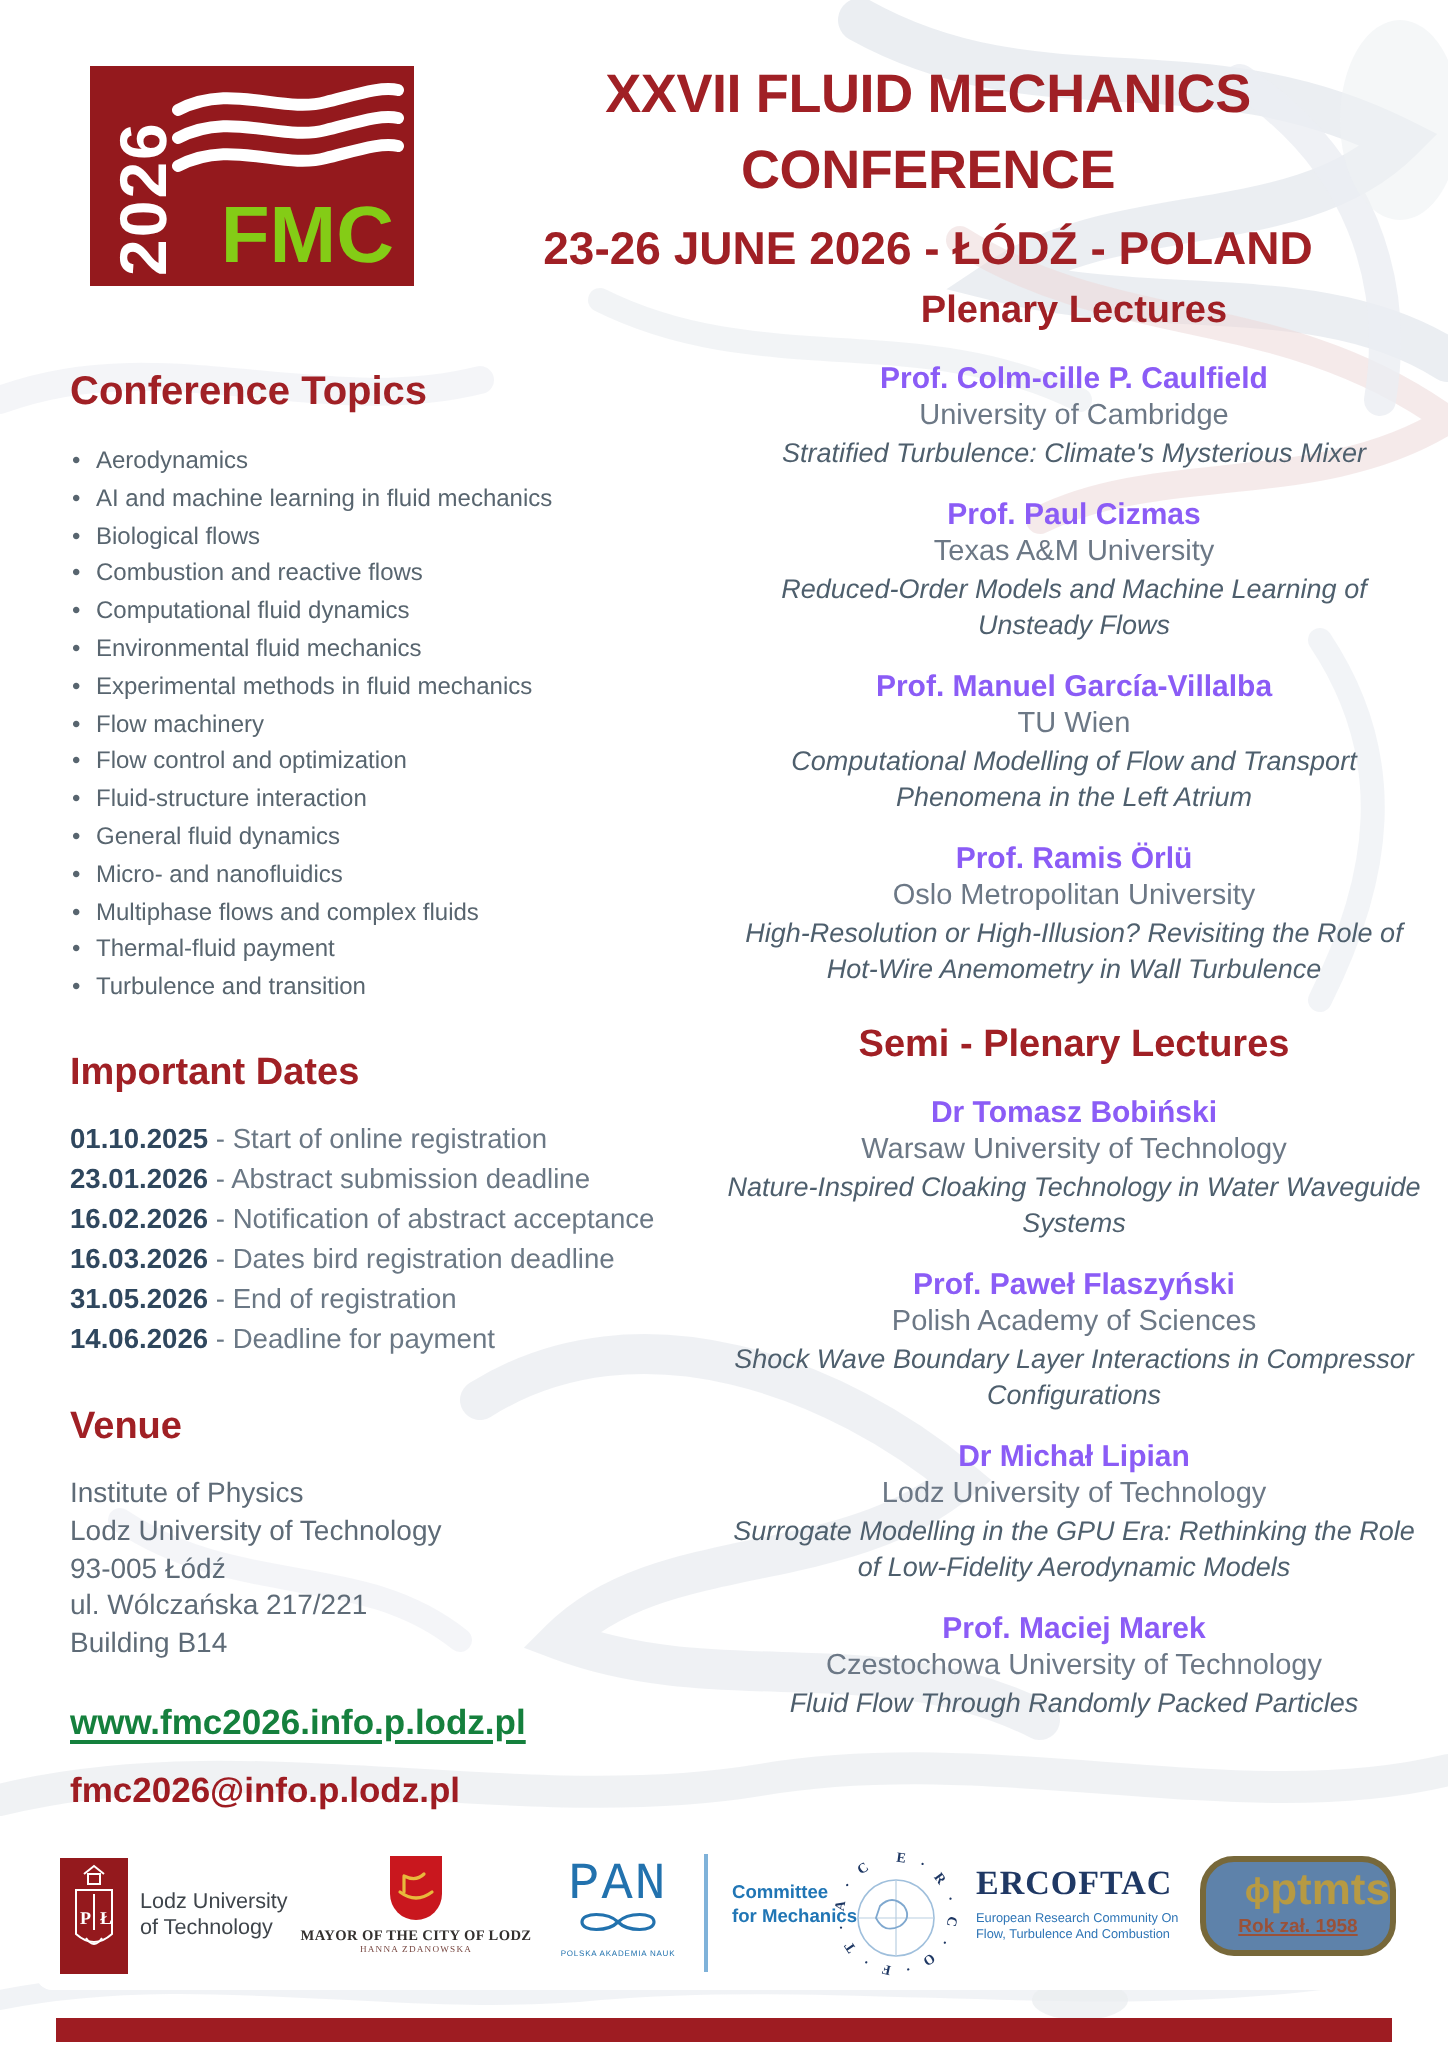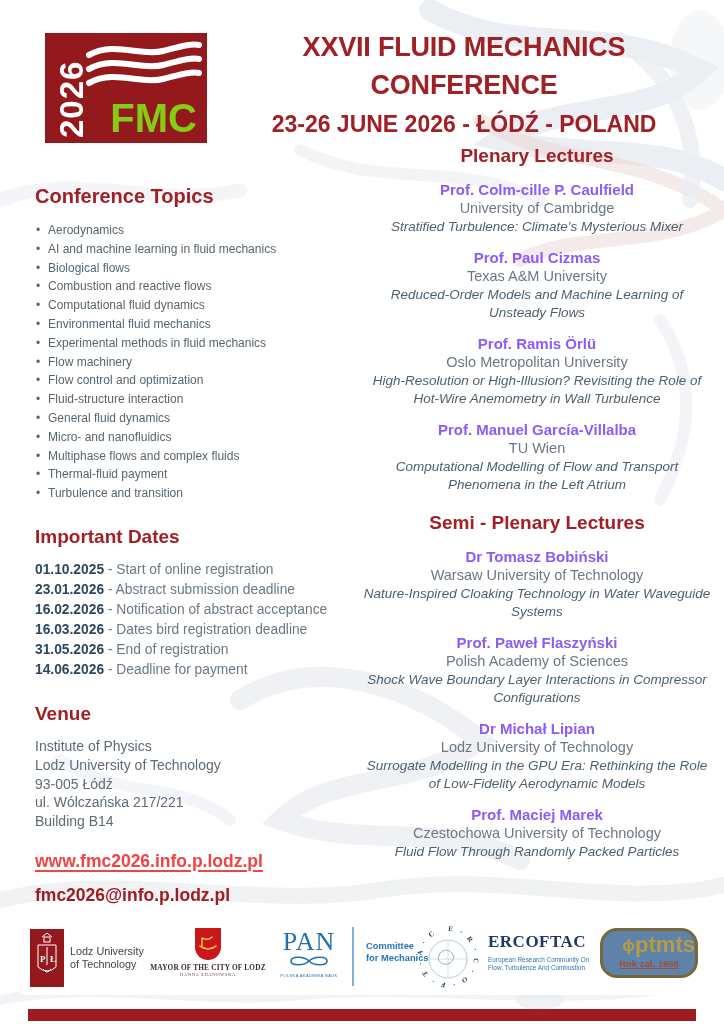--- a/index.html
+++ b/index.html
@@ -32,21 +32,21 @@
   .left-col .section-h.mid { font-size:19px; margin:23px 0 12px 0; }
   .topic-list { list-style:none; margin:0; padding:0; }
   .topic-list li {
     position:relative; padding-left:13px; font-size:12px; line-height:18.8px; color:#58656F;
   }
   .topic-list li::before { content:"\2022"; position:absolute; left:1px; color:#58656F; }
   .date-row { font-size:13.8px; line-height:20px; color:#6B7885; }
   .date-row .d { font-weight:bold; color:#2F475E; }
   .venue-line { font-size:14px; line-height:18.8px; color:#5E6B77; }
   .link-web {
-    display:inline-block; margin-top:20px; color:#ef4444; font-weight:bold; font-size:17.5px;
+    display:inline-block; margin-top:20px; color:#15803d; font-weight:bold; font-size:17.5px;
     text-decoration:underline; text-decoration-thickness:2px; text-underline-offset:3px; cursor:pointer;
   }
   .link-mail { display:block; margin-top:13px; color:#9E1C22; font-weight:bold; font-size:17.5px; text-decoration:none; cursor:pointer; }
 
   
   .right-col { position:absolute; left:362px; top:145px; width:350px; text-align:center; }
   .right-col .section-h { font-size:19px; margin:0 0 13px 0; }
   .right-col .section-h.semi { margin-top:18px; }
   .speaker { margin-bottom:12px; }
   .sp-name  { font-size:15px; line-height:19px; font-weight:bold; color:#8b5cf6; }
@@ -55,21 +55,21 @@
 
   
   .logo-bar { position:absolute; left:18px; top:918px; width:688px; height:77px; background:#fff; border-radius:8px; }
   .lodz-box { position:absolute; left:12px; top:11px; width:34px; height:58px; background:#94191D; }
   .lodz-text { position:absolute; left:52px; top:27px; width:84px; font-size:10.8px; line-height:12.5px; color:#3F454B; }
   .mayor-group { position:absolute; left:128px; top:10px; width:124px; text-align:center; }
   .mayor-shield { width:26px; height:32px; margin:0 auto; background:#C9171E; border-radius:0 0 13px 13px; position:relative; }
   .mayor-l1 { margin-top:3px; font-family:"Liberation Serif", serif; font-weight:bold; font-size:7.3px; color:#33302E; letter-spacing:0.2px; }
   .mayor-l2 { font-family:"Liberation Serif", serif; font-size:4.6px; color:#7A4A44; letter-spacing:0.6px; }
   .pan-group { position:absolute; left:258px; top:12px; width:66px; text-align:center; }
-  .pan-word { font-family:Liberation Serif, serif; font-size:26px; line-height:24px; color:#2272AE; letter-spacing:1px; }
+  .pan-word { font-family:Liberation Mono, monospace; font-size:26px; line-height:24px; color:#2272AE; letter-spacing:1px; }
   .pan-sub { font-size:4px; color:#2272AE; letter-spacing:0.4px; margin-top:1px; }
   .pan-divider { position:absolute; left:334px; top:9px; width:2px; height:59px; background:#7FB2D9; }
   .committee { position:absolute; left:348px; top:22px; width:70px; font-size:9.3px; line-height:12px; font-weight:bold; color:#2176B5; }
   .erc-circle { position:absolute; left:398px; top:7px; }
   .erc-text { position:absolute; left:470px; top:14px; width:108px; }
   .erc-word { font-family:"Liberation Serif", serif; font-weight:bold; font-size:17px; color:#1F3864; letter-spacing:0.5px; }
   .erc-sub { font-size:6.4px; line-height:8px; color:#2E75B6; margin-top:4px; }
   .ptmts-box {
     position:absolute; left:582px; top:10px; width:98px; height:50px; background:#5E82AA;
     border:3px solid #77683A; border-radius:17px; box-sizing:border-box; text-align:center; color:#B79A43;
@@ -170,28 +170,28 @@
       <div class="sp-name">Prof. Colm-cille P. Caulfield</div>
       <div class="sp-affil">University of Cambridge</div>
       <div class="sp-talk">Stratified Turbulence: Climate's Mysterious Mixer</div>
     </div>
     <div class="speaker">
       <div class="sp-name">Prof. Paul Cizmas</div>
       <div class="sp-affil">Texas A&amp;M University</div>
       <div class="sp-talk">Reduced-Order Models and Machine Learning of Unsteady Flows</div>
     </div>
     <div class="speaker">
+      <div class="sp-name">Prof. Manuel García-Villalba</div>
+      <div class="sp-affil">TU Wien</div>
+      <div class="sp-talk">Computational Modelling of Flow and Transport Phenomena in the Left Atrium</div>
+    </div>
+    <div class="speaker">
       <div class="sp-name">Prof. Ramis Örlü</div>
       <div class="sp-affil">Oslo Metropolitan University</div>
       <div class="sp-talk">High-Resolution or High-Illusion? Revisiting the Role of Hot-Wire Anemometry in Wall Turbulence</div>
-    </div>
-    <div class="speaker">
-      <div class="sp-name">Prof. Manuel García-Villalba</div>
-      <div class="sp-affil">TU Wien</div>
-      <div class="sp-talk">Computational Modelling of Flow and Transport Phenomena in the Left Atrium</div>
     </div>
 
     <div class="section-h semi">Semi - Plenary Lectures</div>
 
     <div class="speaker">
       <div class="sp-name">Dr Tomasz Bobiński</div>
       <div class="sp-affil">Warsaw University of Technology</div>
       <div class="sp-talk">Nature-Inspired Cloaking Technology in Water Waveguide Systems</div>
     </div>
     <div class="speaker">

